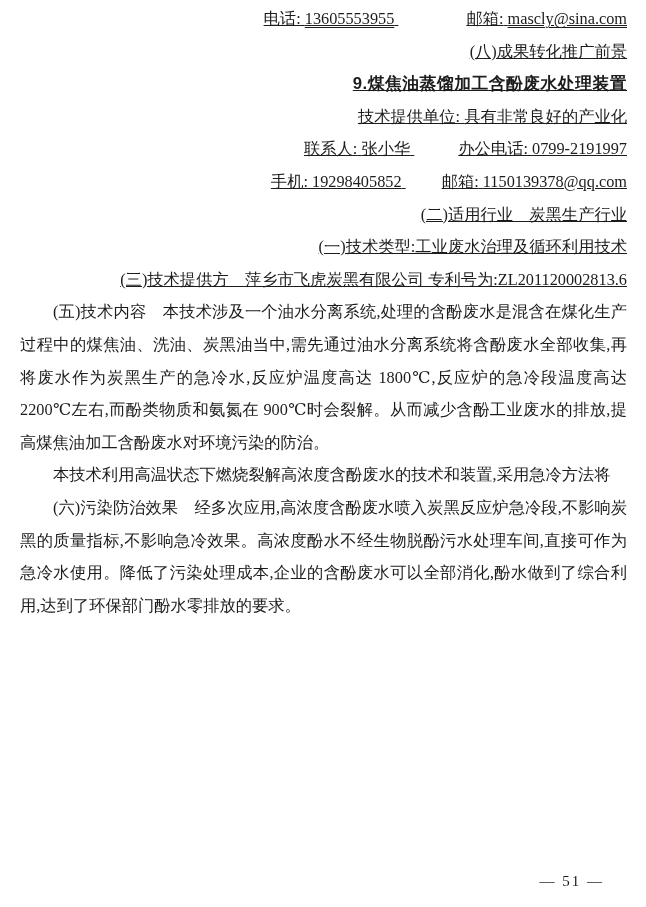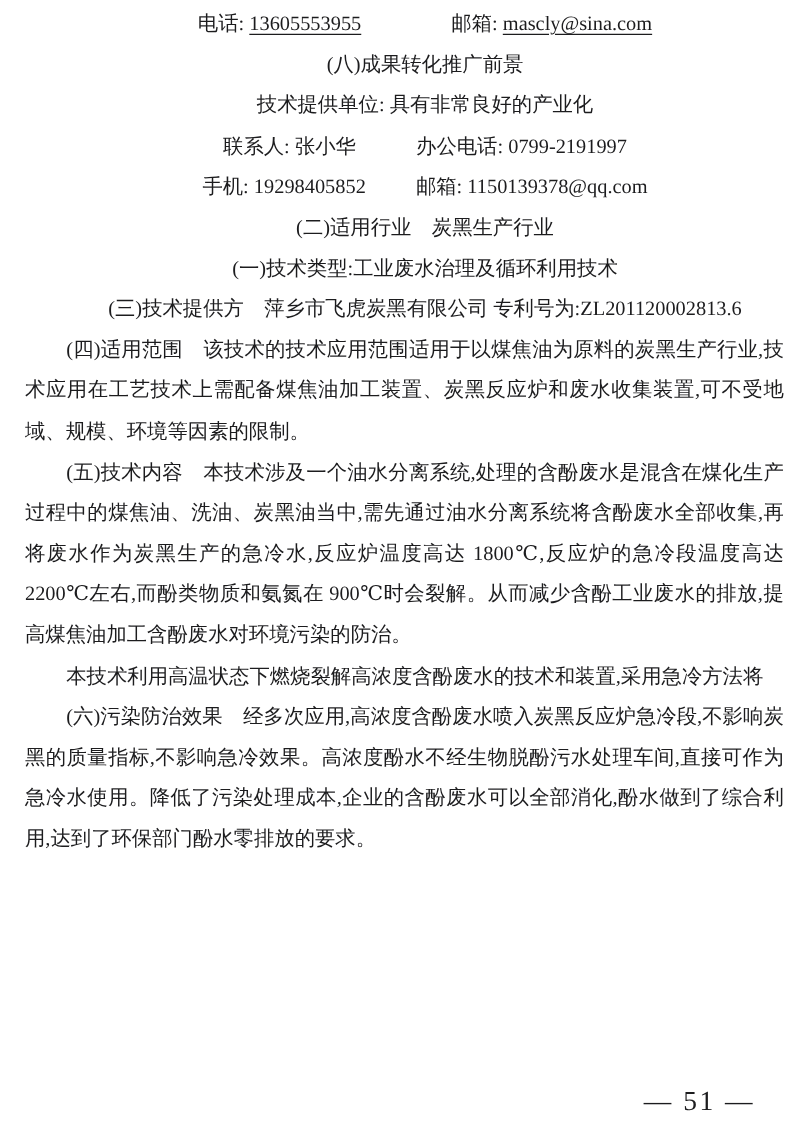--- a/index.html
+++ b/index.html
@@ -18,35 +18,35 @@
   .content {
     position: absolute;
     left: 20px; top: 3px; width: 607px;
     font-size: 16.3px;
     line-height: 32.6px;
     text-align: justify;
     text-justify: inter-ideograph;
   }
   .indent { text-indent: 33px; }
   .para { text-indent: 33px; }
-  .line { text-align: center; }
+  .line { text-align: right; text-decoration: underline; }
   .u { text-decoration: underline; text-underline-offset: 3px; }
   .heading-bold {
     font-weight: 700;
     font-family: "Liberation Sans", "DejaVu Sans", sans-serif;
     font-size: 16.8px;
     letter-spacing: 0.5px;
   }
   .gap-top   { margin-left: 68px; }
   .gap-mid   { margin-left: 44px; }
   .gap-small { margin-left: 36px; }
   .page-number {
     position: absolute;
     top: 866px; right: 42px;
-    font-size: 22px;
+    font-size: 15px;
     line-height: 30px;
     letter-spacing: 2px;
     color: #1c1c1e;
     text-align: center;
   }
 </style>
 </head>
 <body>
 
 <div class="page">
@@ -55,20 +55,21 @@
     <div class="line indent">
       <span>电话:</span>
       <span class="u">13605553955</span>
       <span class="gap-top">邮箱:</span>
       <span class="u">mascly@sina.com</span>
     </div>
 
     <div class="line indent">(八)成果转化推广前景</div>
 
 
+    <div class="line indent heading-bold">9.煤焦油蒸馏加工含酚废水处理装置</div>
 
     <div class="line indent">
       <span>技术提供单位:</span>
       <span>具有非常良好的产业化</span>
     </div>
 
     <div class="line indent">
       <span>联系人:</span>
       <span>张小华</span>
       <span class="gap-mid">办公电话:</span>
@@ -81,21 +82,20 @@
       <span class="gap-small">邮箱:</span>
       <span>1150139378@qq.com</span>
     </div>
 
     <div class="line indent">(二)适用行业　炭黑生产行业</div>
 
     <div class="line indent">(一)技术类型:工业废水治理及循环利用技术</div>
 
     <div class="line indent">(三)技术提供方　萍乡市飞虎炭黑有限公司 专利号为:ZL201120002813.6</div>
 
-    <div class="para">(四)适用范围　该技术的技术应用范围适用于以煤焦油为原料的炭黑生产行业,技术应用在工艺技术上需配备煤焦油加工装置、炭黑反应炉和废水收集装置,可不受地域、规模、环境等因素的限制。</div>
 
     <div class="para">(五)技术内容　本技术涉及一个油水分离系统,处理的含酚废水是混含在煤化生产过程中的煤焦油、洗油、炭黑油当中,需先通过油水分离系统将含酚废水全部收集,再将废水作为炭黑生产的急冷水,反应炉温度高达 1800℃,反应炉的急冷段温度高达 2200℃左右,而酚类物质和氨氮在 900℃时会裂解。从而减少含酚工业废水的排放,提高煤焦油加工含酚废水对环境污染的防治。</div>
 
     <div class="para">本技术利用高温状态下燃烧裂解高浓度含酚废水的技术和装置,采用急冷方法将</div>
 
     <div class="para">(六)污染防治效果　经多次应用,高浓度含酚废水喷入炭黑反应炉急冷段,不影响炭黑的质量指标,不影响急冷效果。高浓度酚水不经生物脱酚污水处理车间,直接可作为急冷水使用。降低了污染处理成本,企业的含酚废水可以全部消化,酚水做到了综合利用,达到了环保部门酚水零排放的要求。</div>
 
   </div>
 
   <div class="page-number">— 51 —</div>

